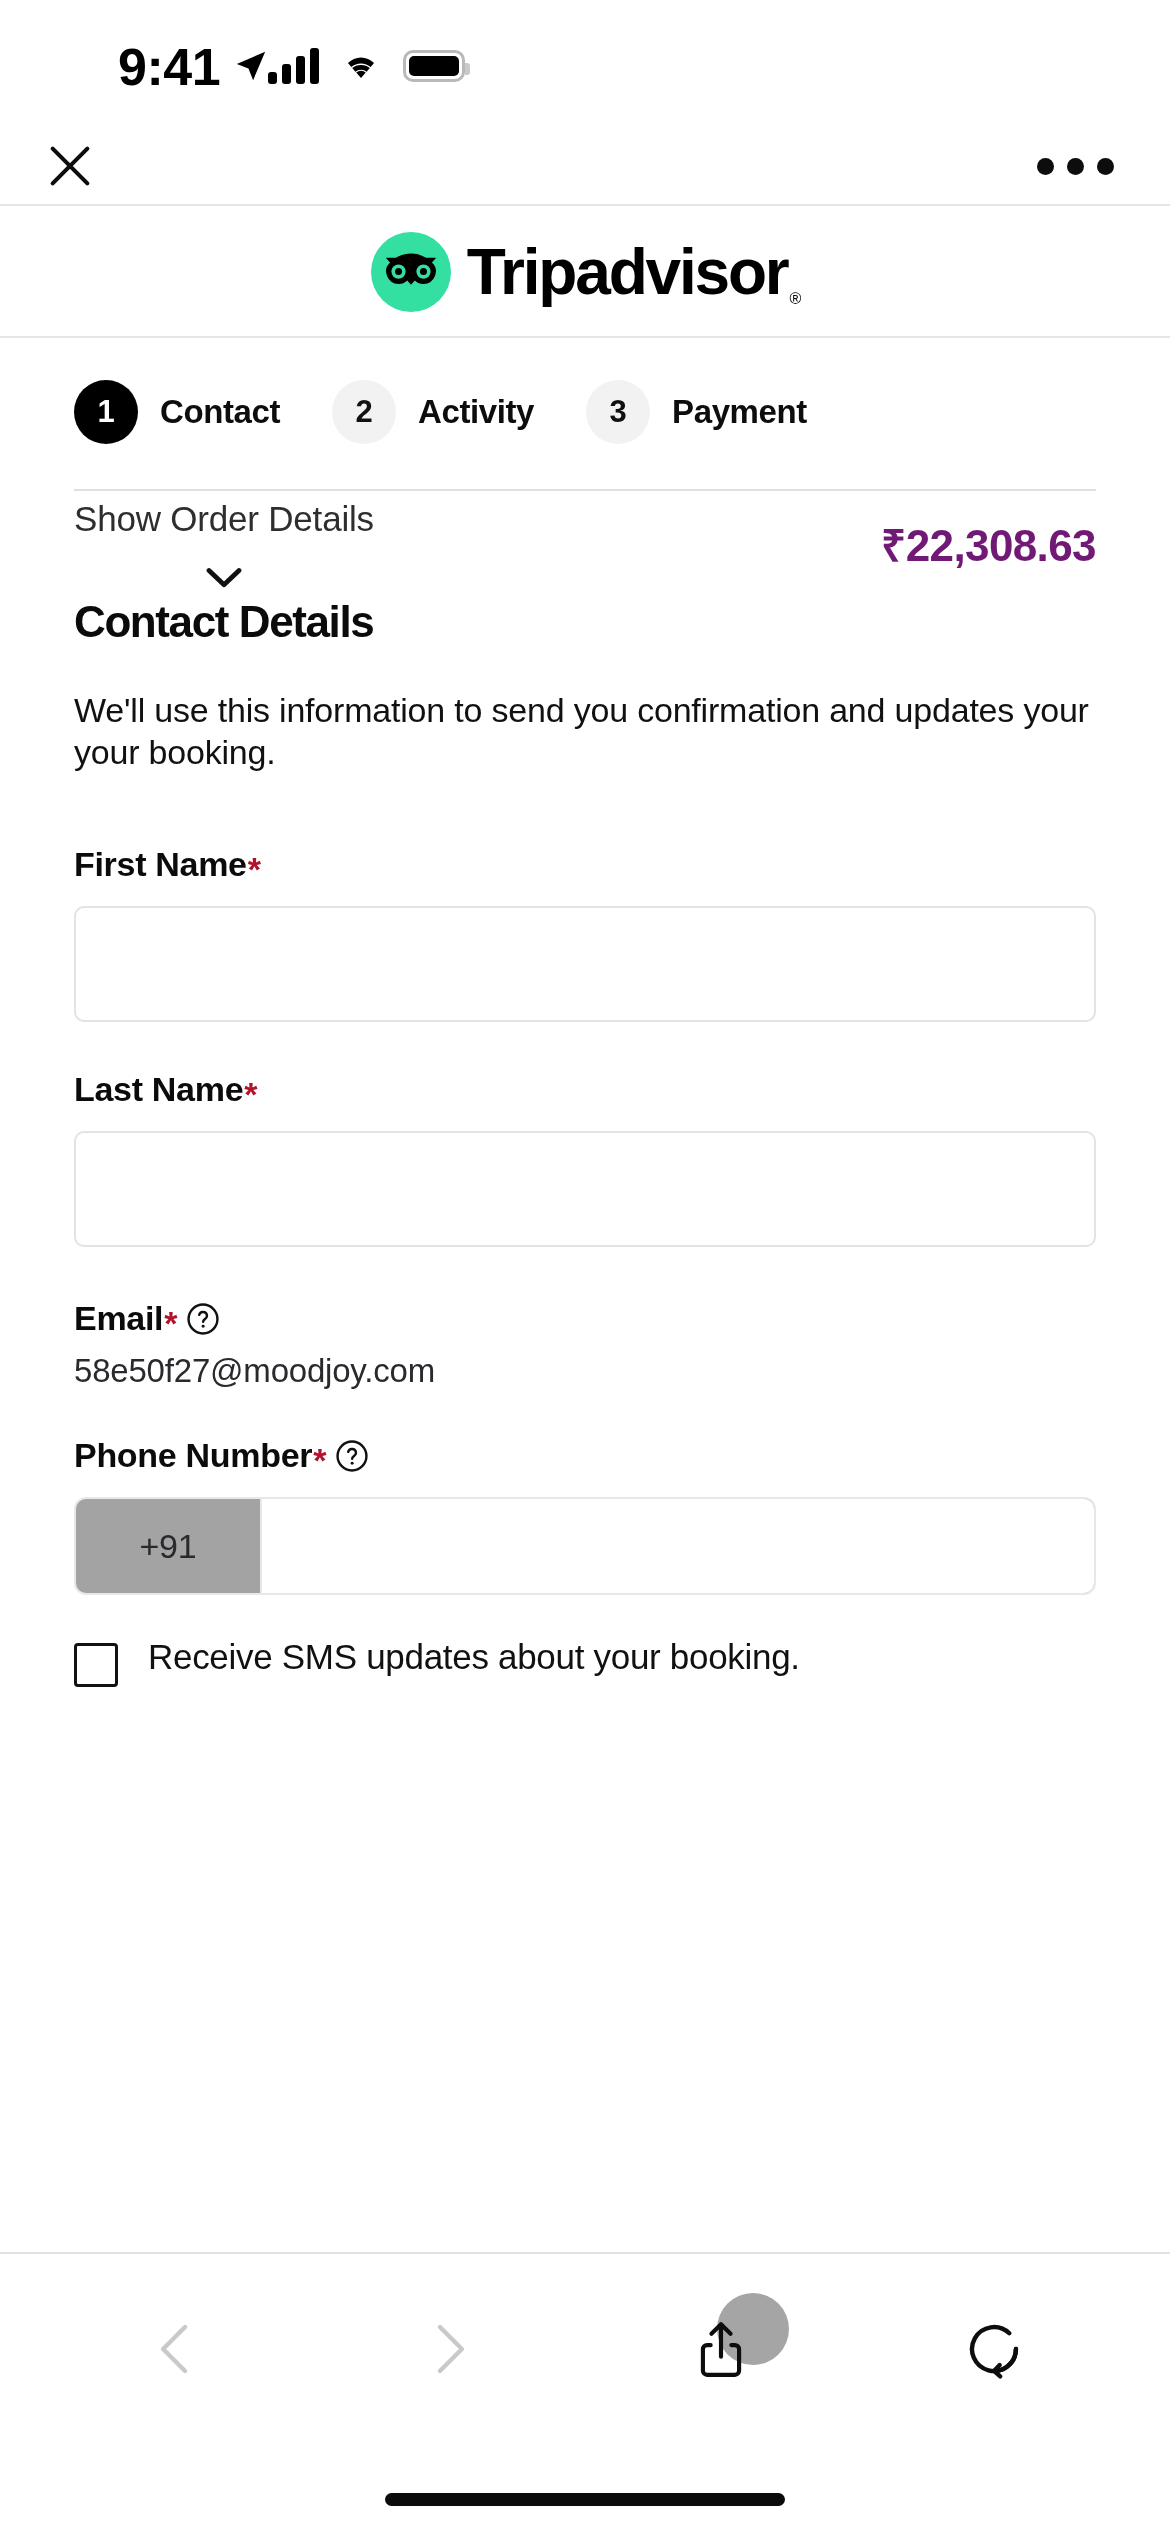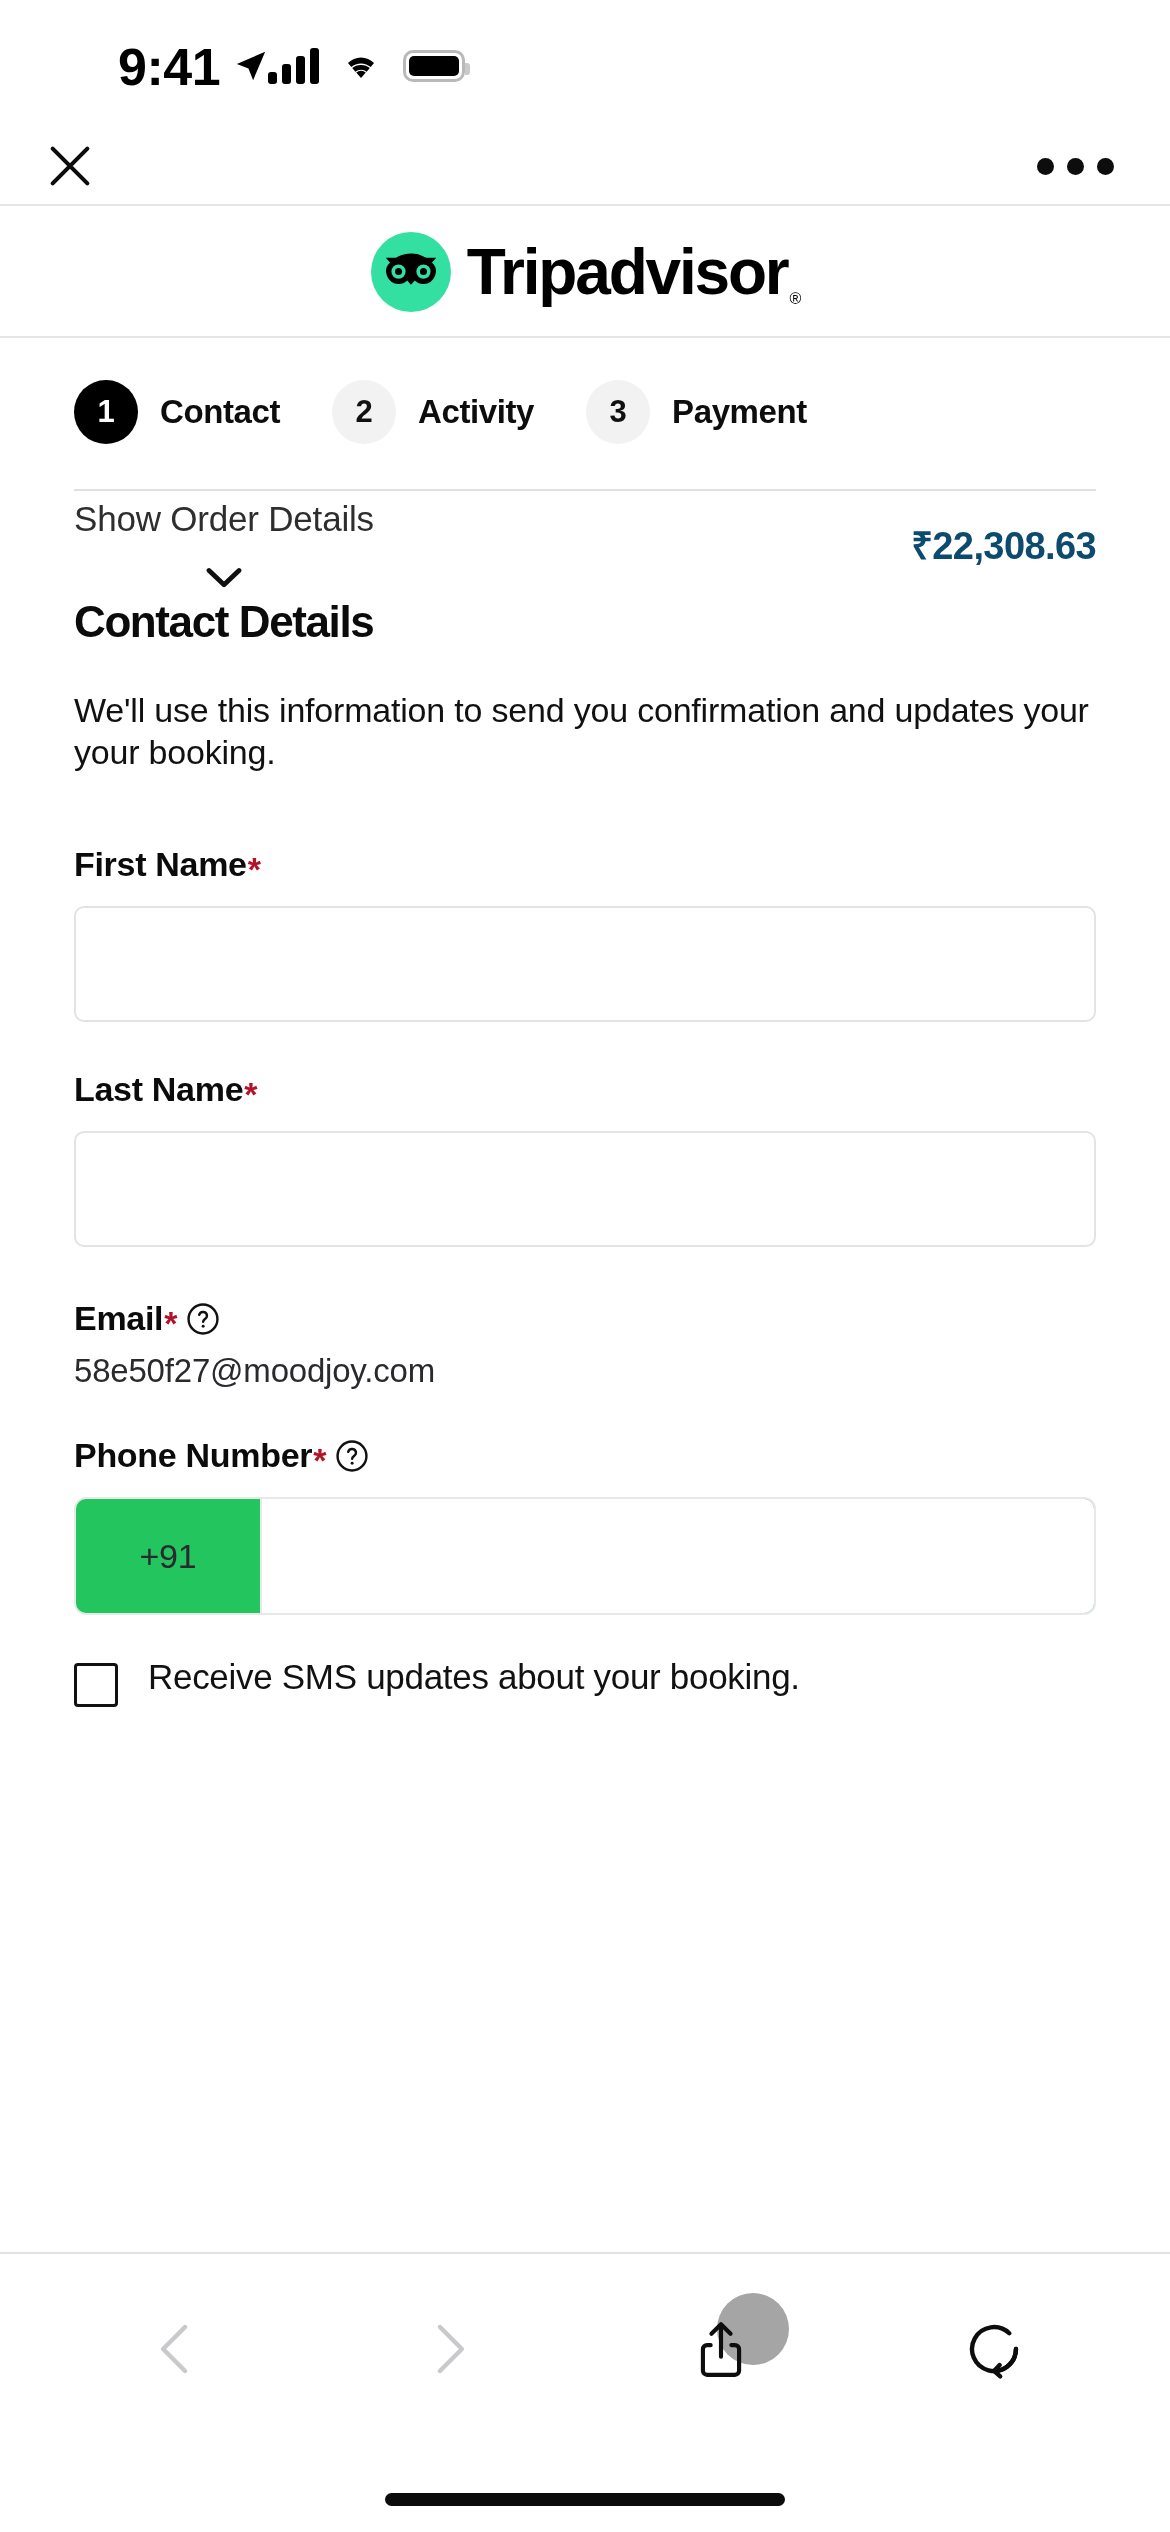--- a/index.html
+++ b/index.html
@@ -89,21 +89,21 @@
   .step.inactive .slabel{ font-weight:700; }
 
   
   .order-row{
     position:absolute; top:490px; left:74px; width:1022px; height:108px;
     display:flex; align-items:center; justify-content:space-between;
   }
   .order-left{ display:flex; align-items:center; gap:28px; cursor:pointer;flex-direction:column; }
   .order-left .otext{ font-size:35px; color:#2e2e2e; letter-spacing:-0.2px; }
   .chev{ width:36px; height:22px; }
-  .order-price{ font-size:38px; font-weight:700; color:#0c4a6e; letter-spacing:-0.6px;margin-left:28px; }
+  .order-price{ font-size:44px; font-weight:700; color:#701a75; letter-spacing:-0.6px;margin-left:28px; }
 
   
   .content{ position:absolute; top:598px; left:0; width:1170px; }
   .h1{
     font-size:44px; font-weight:700; color:#0b0b0b; letter-spacing:-1.4px;
     margin:0 0 0 74px; line-height:1.1;
   }
   .desc{
     margin:44px 74px 0 74px; font-size:34px; line-height:1.22;
     color:#111111; letter-spacing:-0.2px; max-width:1030px;
@@ -118,22 +118,22 @@
   .qmark{ width:34px; height:34px; margin-left:8px; }
   .input{
     margin-top:22px; width:100%; height:116px;
     border:2px solid #e3e3e3; border-radius:10px; background:#fff;
   }
   .static-val{
     margin-top:14px; font-size:33px; color:#2a2a2e; letter-spacing:-0.2px;
   }
 
   .phone-row{
-    margin-top:22px; display:flex; width:100%; height:118px;
-    border:2px solid #e8e8e8; border-radius:12px; overflow:hidden; background:#22c55e;
+    margin-top:22px; display:flex; width:100%; height:98px;
+    border:2px solid #e8e8e8; border-radius:12px; overflow:hidden; background:#a3a3a3;
   }
   .phone-code{
     width:186px; height:100%; border-right:2px solid #e8e8e8;
     display:flex; align-items:center; justify-content:center;
     font-size:34px; color:#2a2a2e; letter-spacing:-0.2px;
   }
   .phone-input{ flex:1; height:100%; }
 
   .check-row{
     margin:42px 74px 0 74px; display:flex; align-items:flex-start; gap:30px;

